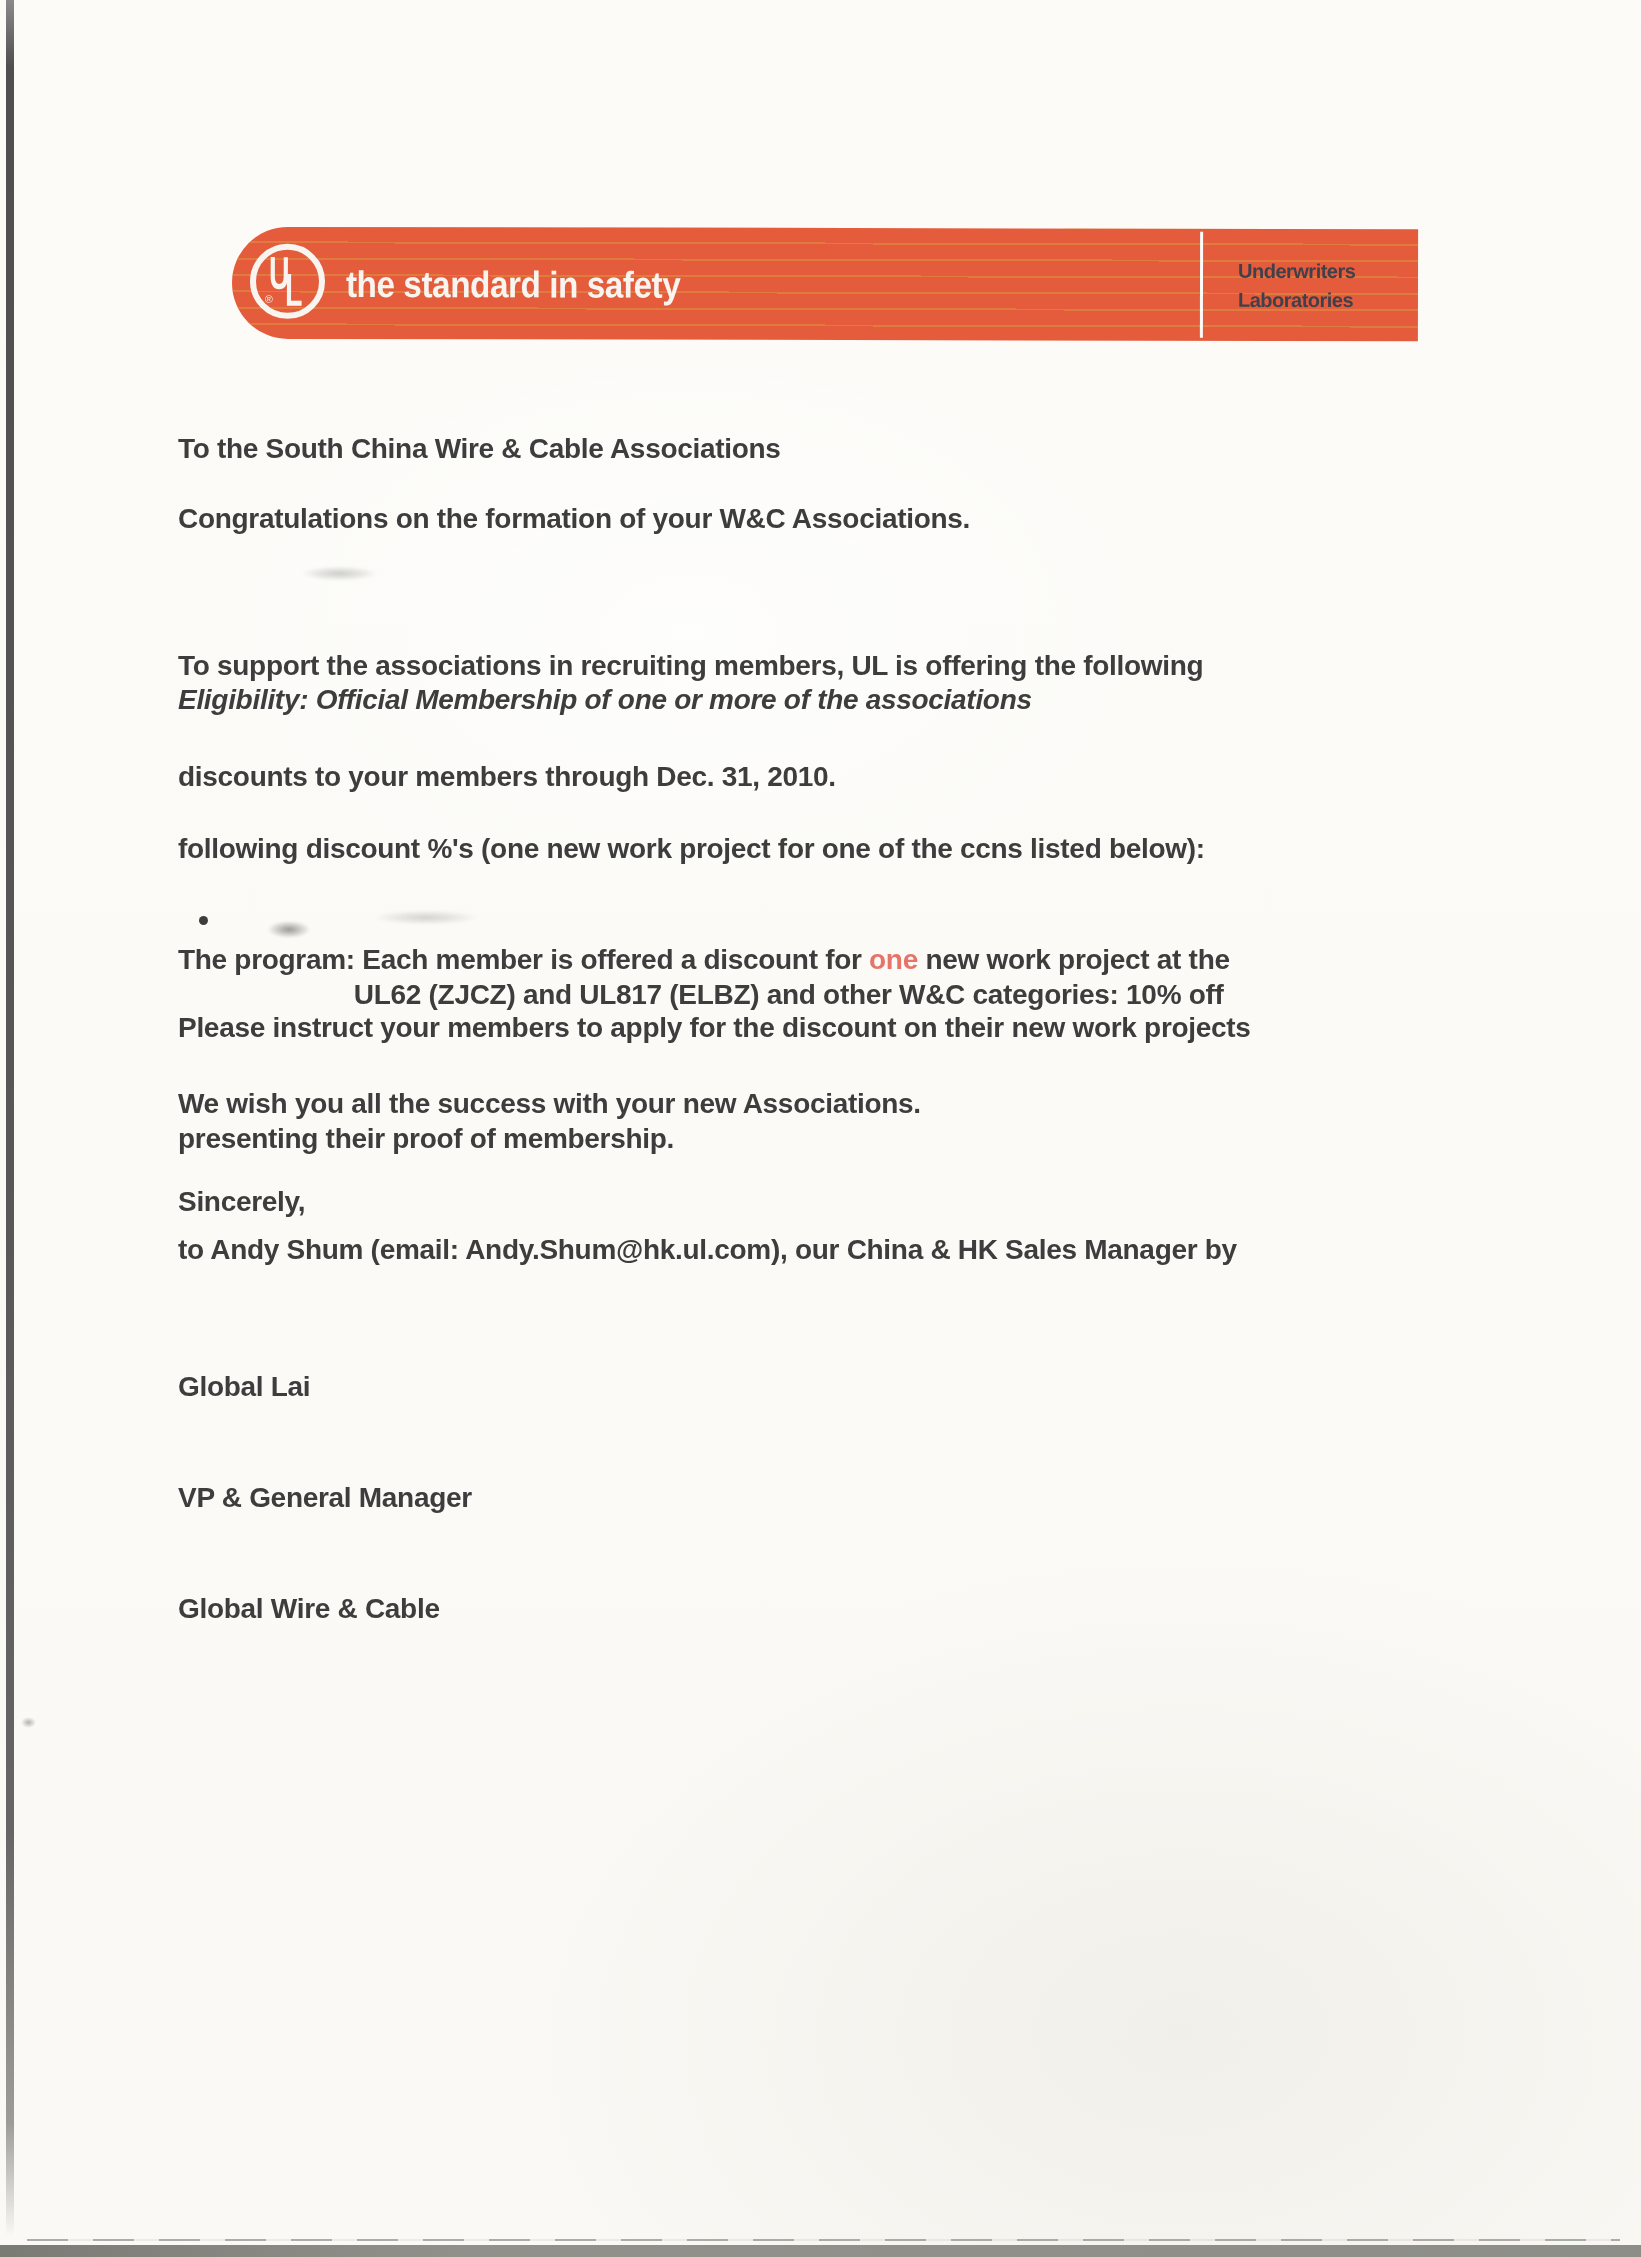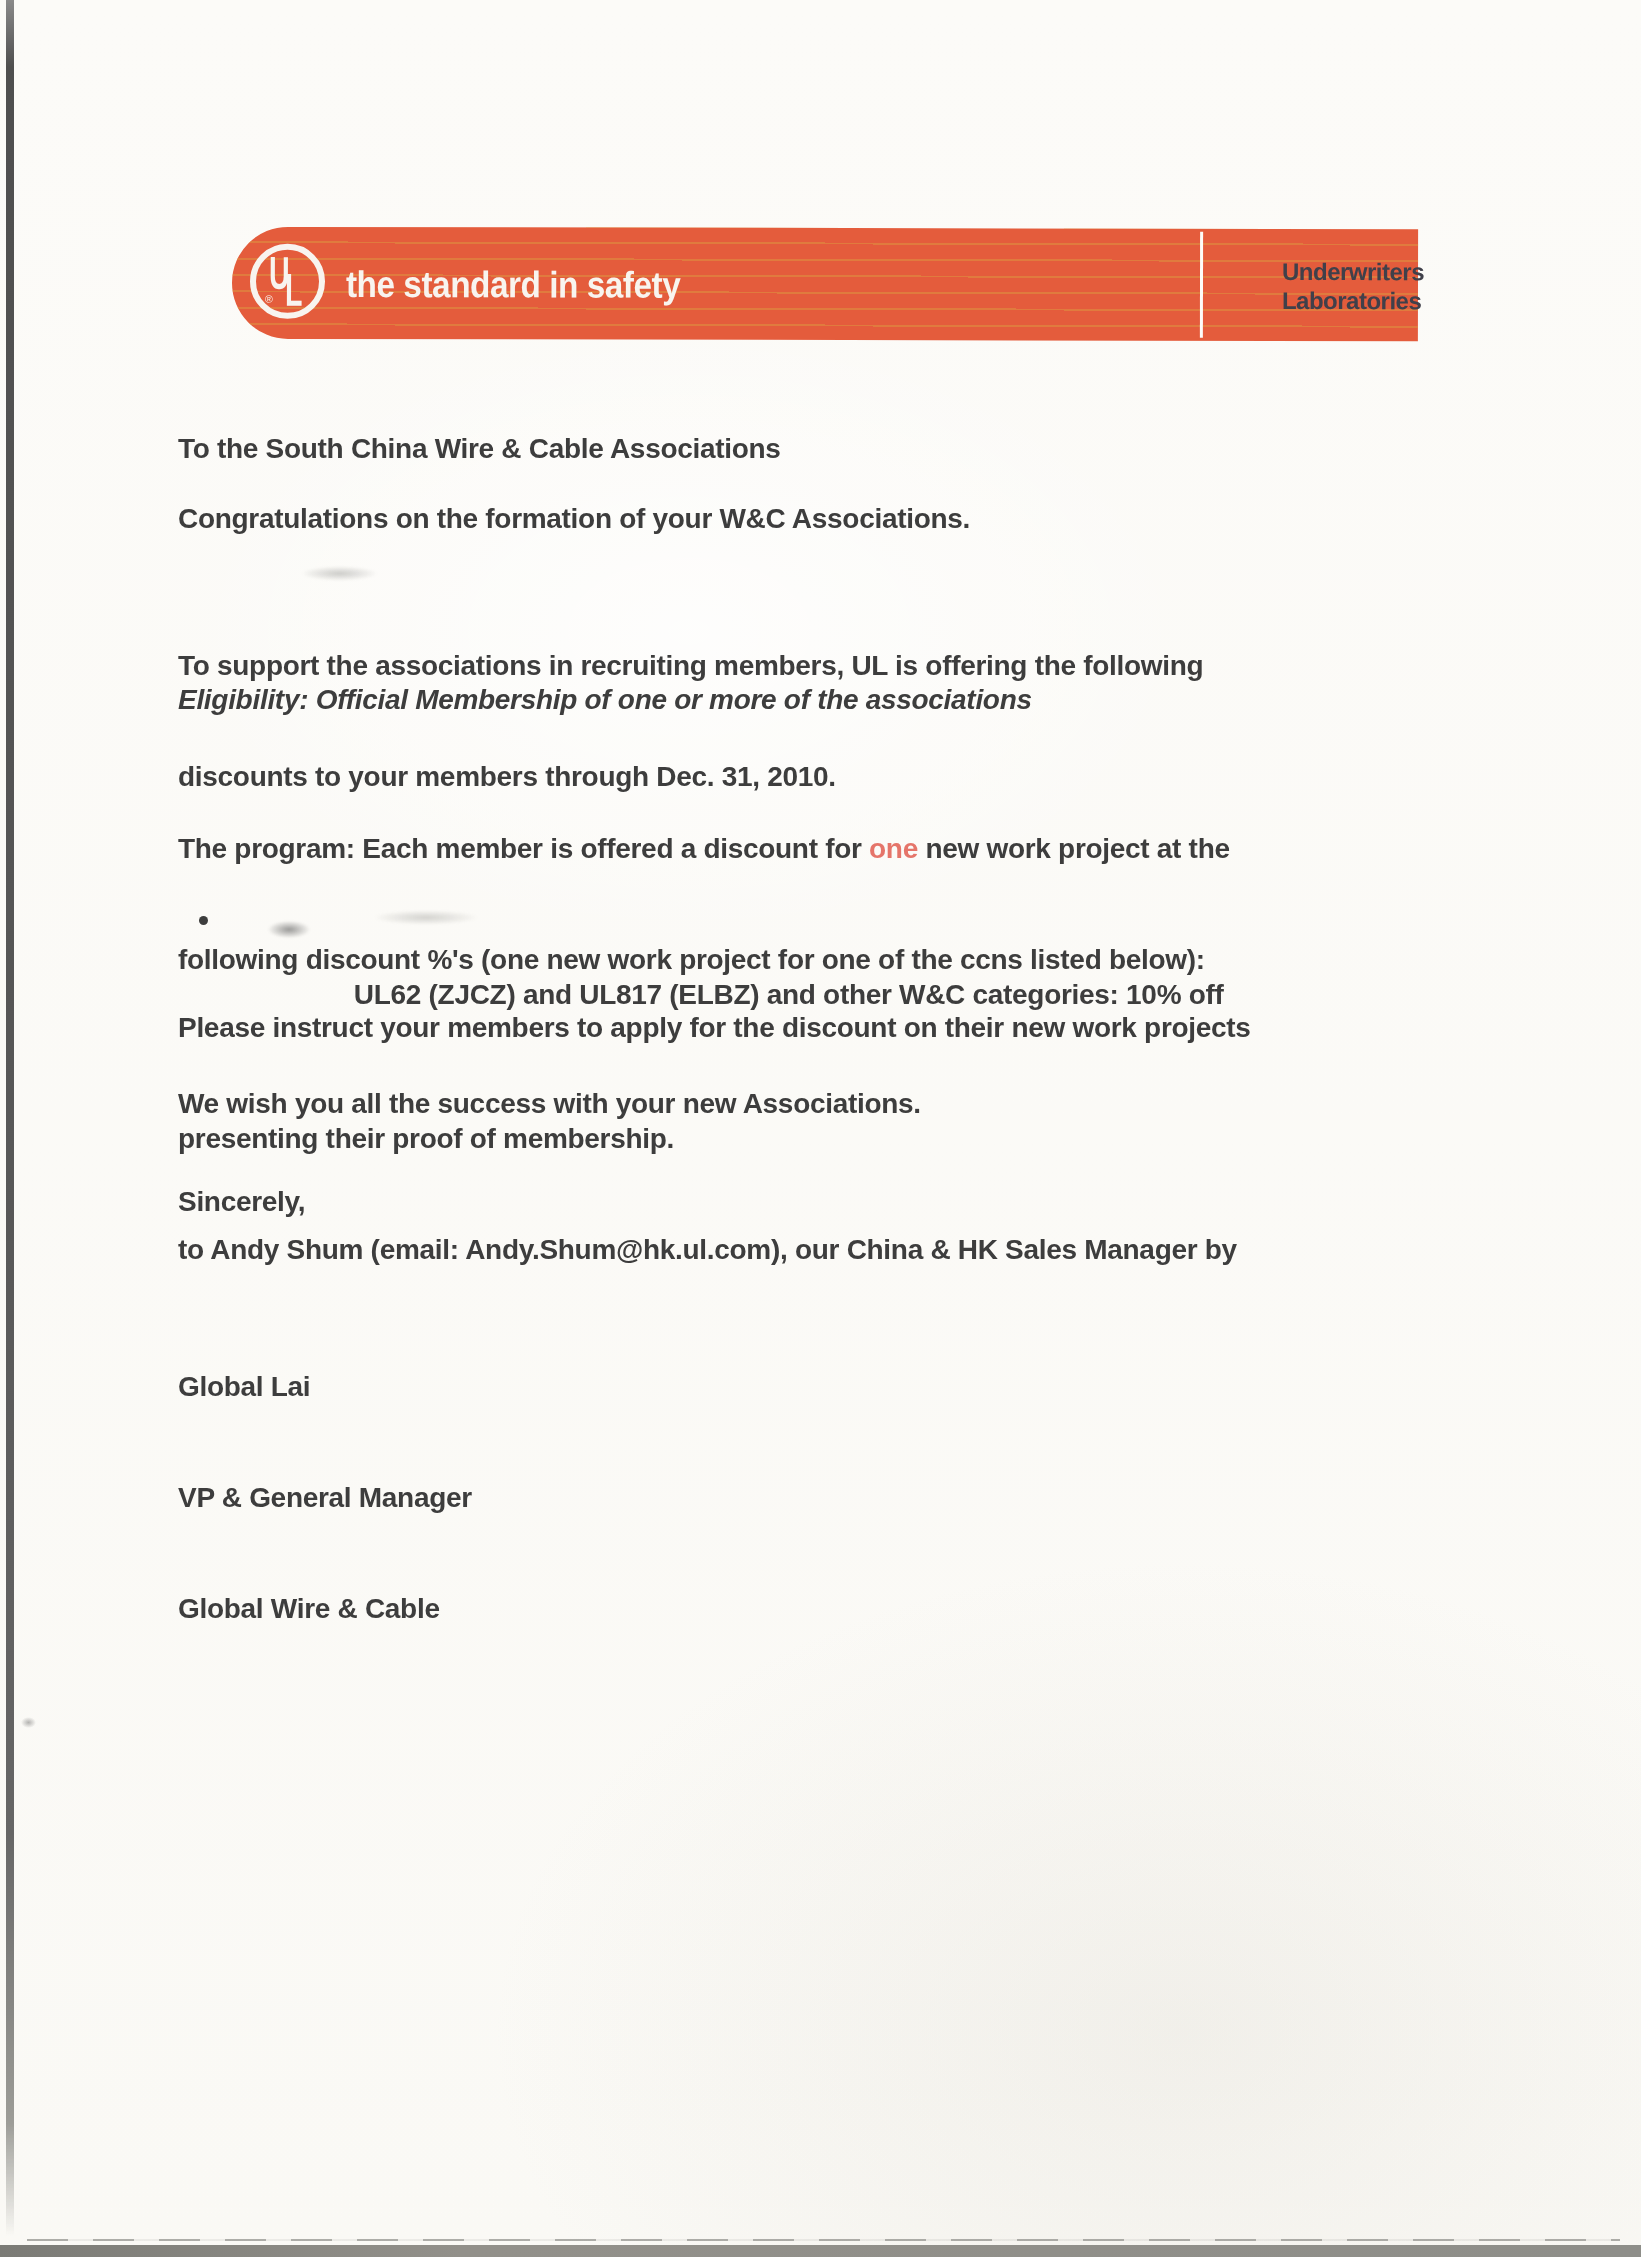--- a/index.html
+++ b/index.html
@@ -60,23 +60,22 @@
   .logo-l{left:29px;top:16.4px;}
   .logo-reg{position:absolute;left:8.7px;top:43px;font-size:10.6px;color:var(--logo-white,#f8f4ef);}
   .tagline{
     position:absolute;left:114px;top:37px;
     font-size:37px;font-weight:bold;letter-spacing:-0.5px;color:var(--logo-white,#f8f4ef);
     transform:scaleX(0.90);transform-origin:left top;white-space:pre;
   }
   .banner-divider{position:absolute;left:968px;top:2.9px;width:2.9px;height:106px;background:#fdfcf9;}
   .brand{
     position:absolute;left:1006px;top:28px;
-    font-size:24px;font-weight:bold;line-height:29px;letter-spacing:-0.5px;
+    font-size:20px;font-weight:bold;line-height:29px;letter-spacing:-0.5px;
     color:var(--brand-ink,#40404a);
-    margin-left:44px;
   }
 
   
   .para{
     position:absolute;left:178px;
     font-size:28px;font-weight:bold;line-height:37px;letter-spacing:-0.3px;
     color:var(--ink,#3d3d3d);white-space:pre;
   }
   .p-recipient{top:430px;}
   .p-congrats{top:500px;text-align:center;}
@@ -120,22 +119,22 @@
     <div class="para p-congrats">Congratulations on the formation of your W&amp;C Associations.</div>
 
     <div class="para p-support">
       <div>To support the associations in recruiting members, UL is offering the following</div>
       <div>discounts to your members through Dec. 31, 2010.</div>
     </div>
 
     <div class="para p-eligibility">Eligibility: Official Membership of one or more of the associations</div>
 
     <div class="para p-program">
+      <div>following discount %'s (one new work project for one of the ccns listed below):</div>
       <div><span>The program: Each member is offered a discount for </span><span class="hl">one</span><span> new work project at the</span></div>
-      <div>following discount %'s (one new work project for one of the ccns listed below):</div>
     </div>
 
     <div class="para p-bullets">
       <div class="bullet-row">
         <span class="bullet-dot"></span>
         <span>UL62 (ZJCZ) and UL817 (ELBZ) and other W&amp;C categories: 10% off</span>
       </div>
     </div>
 
     <div class="para p-instruct">

